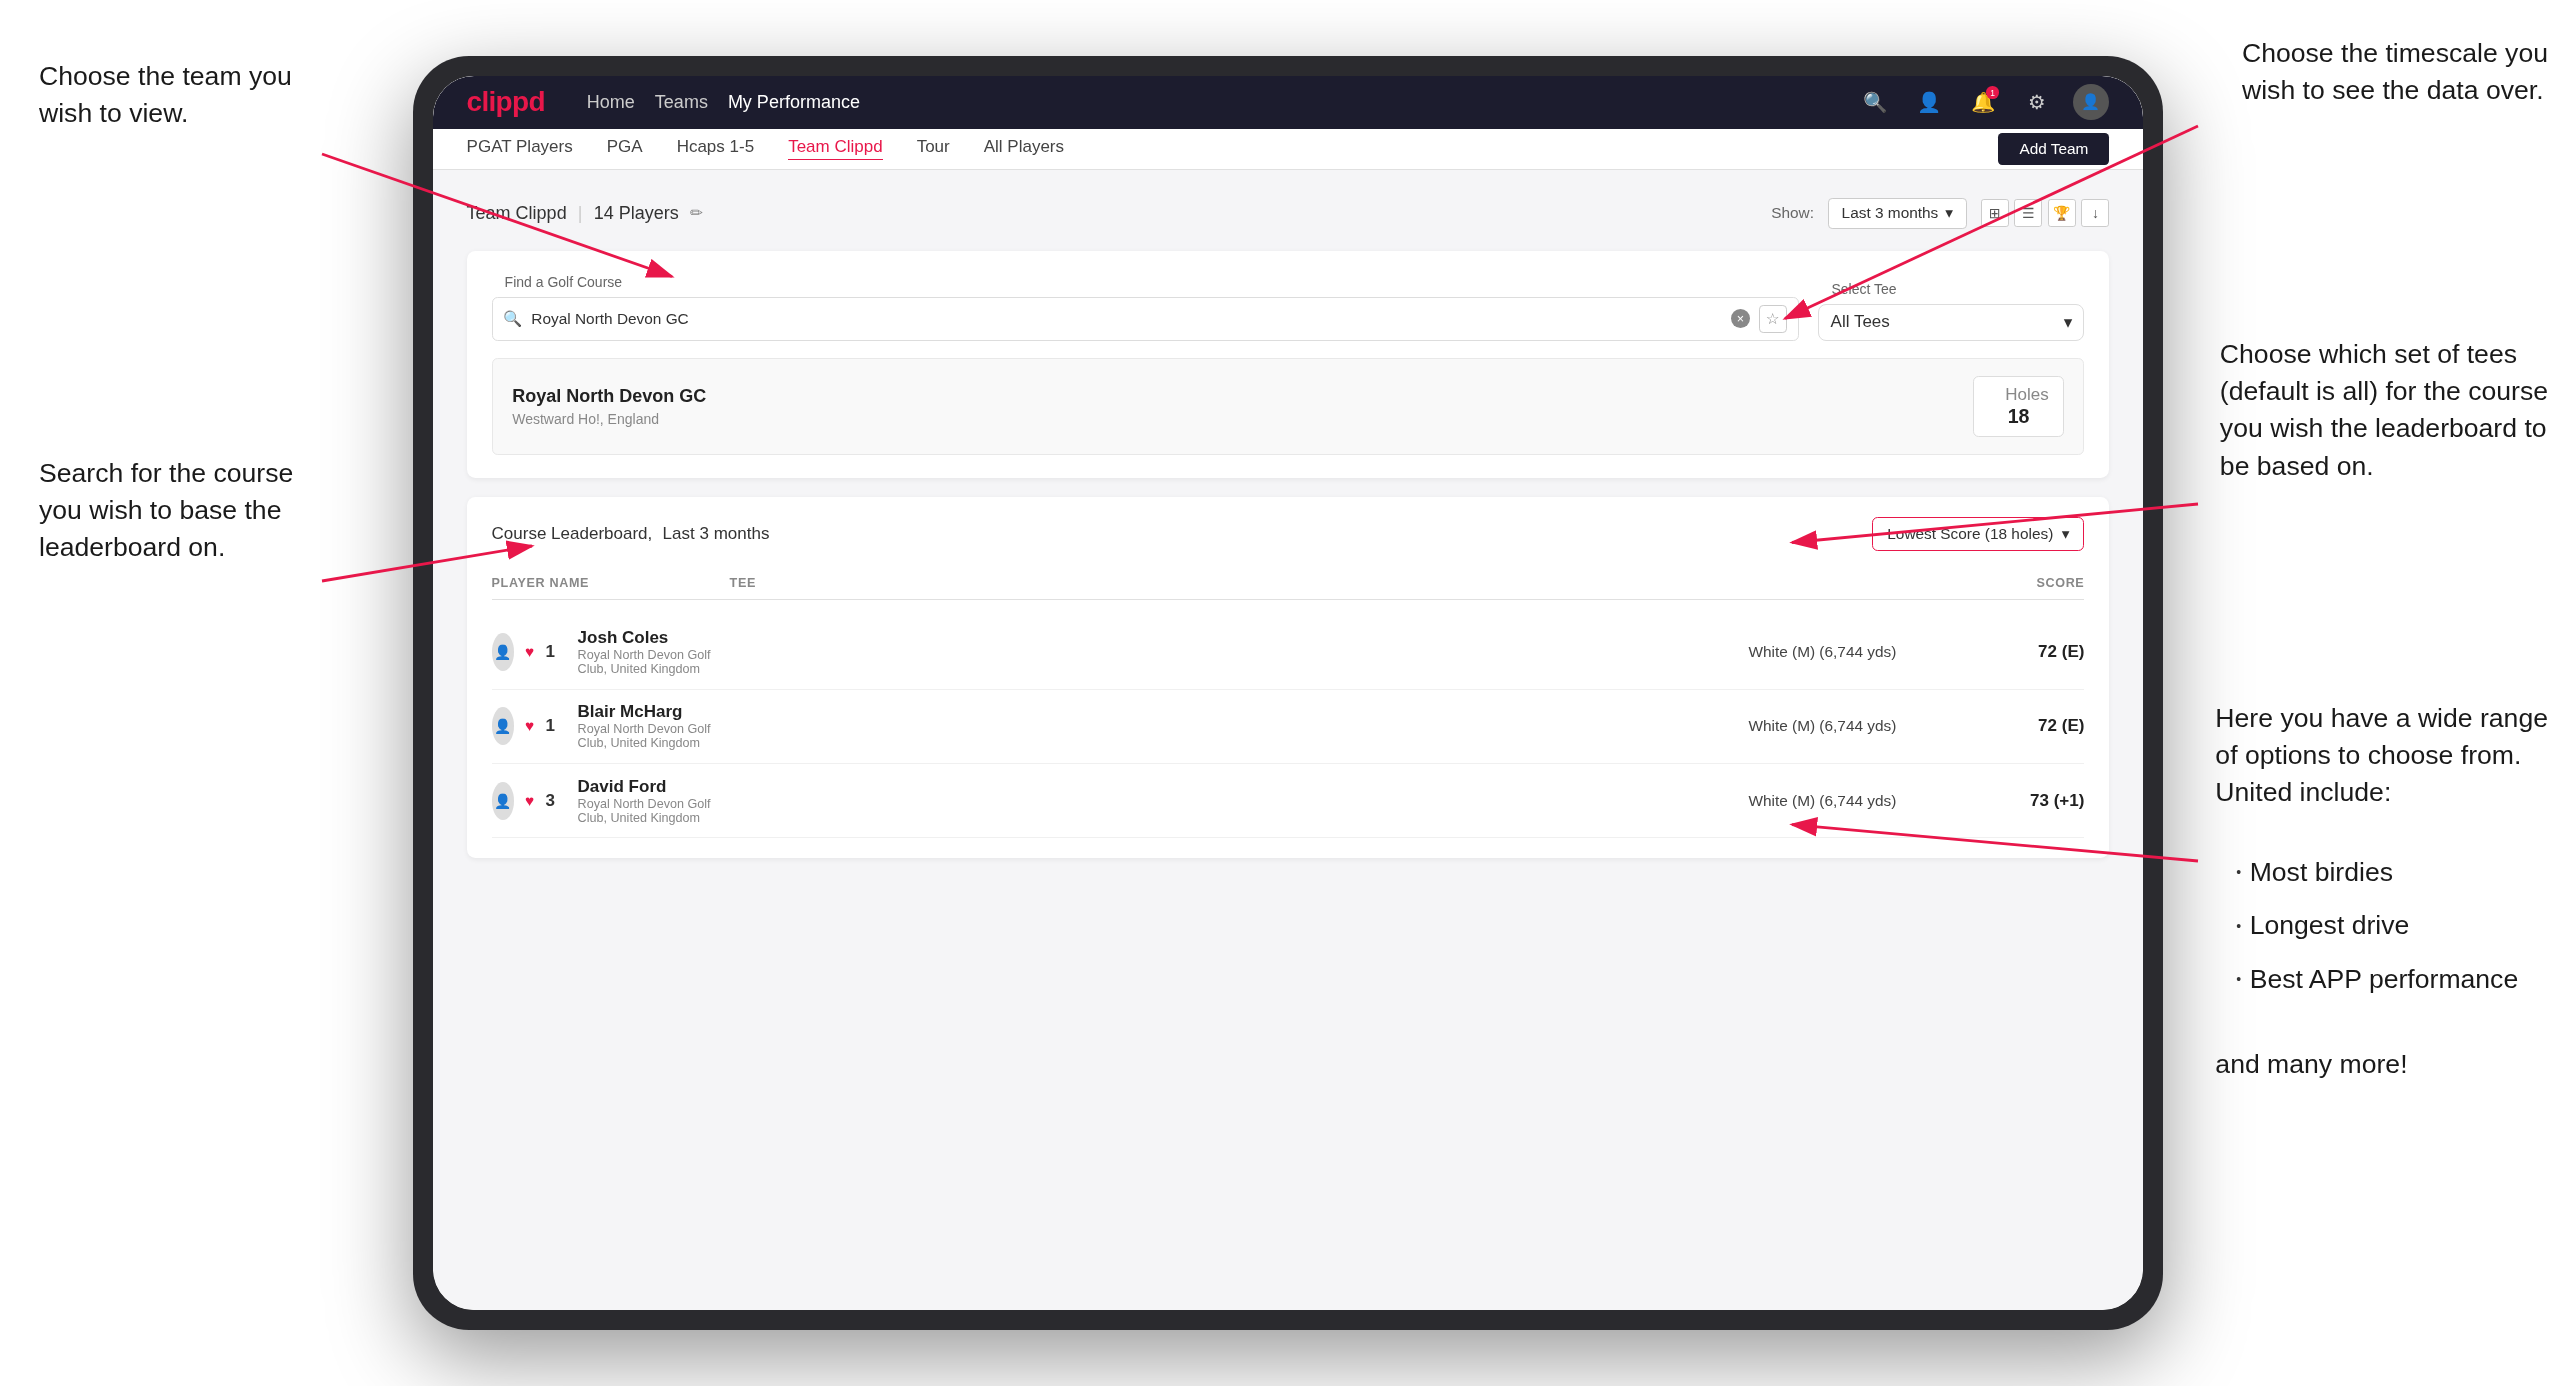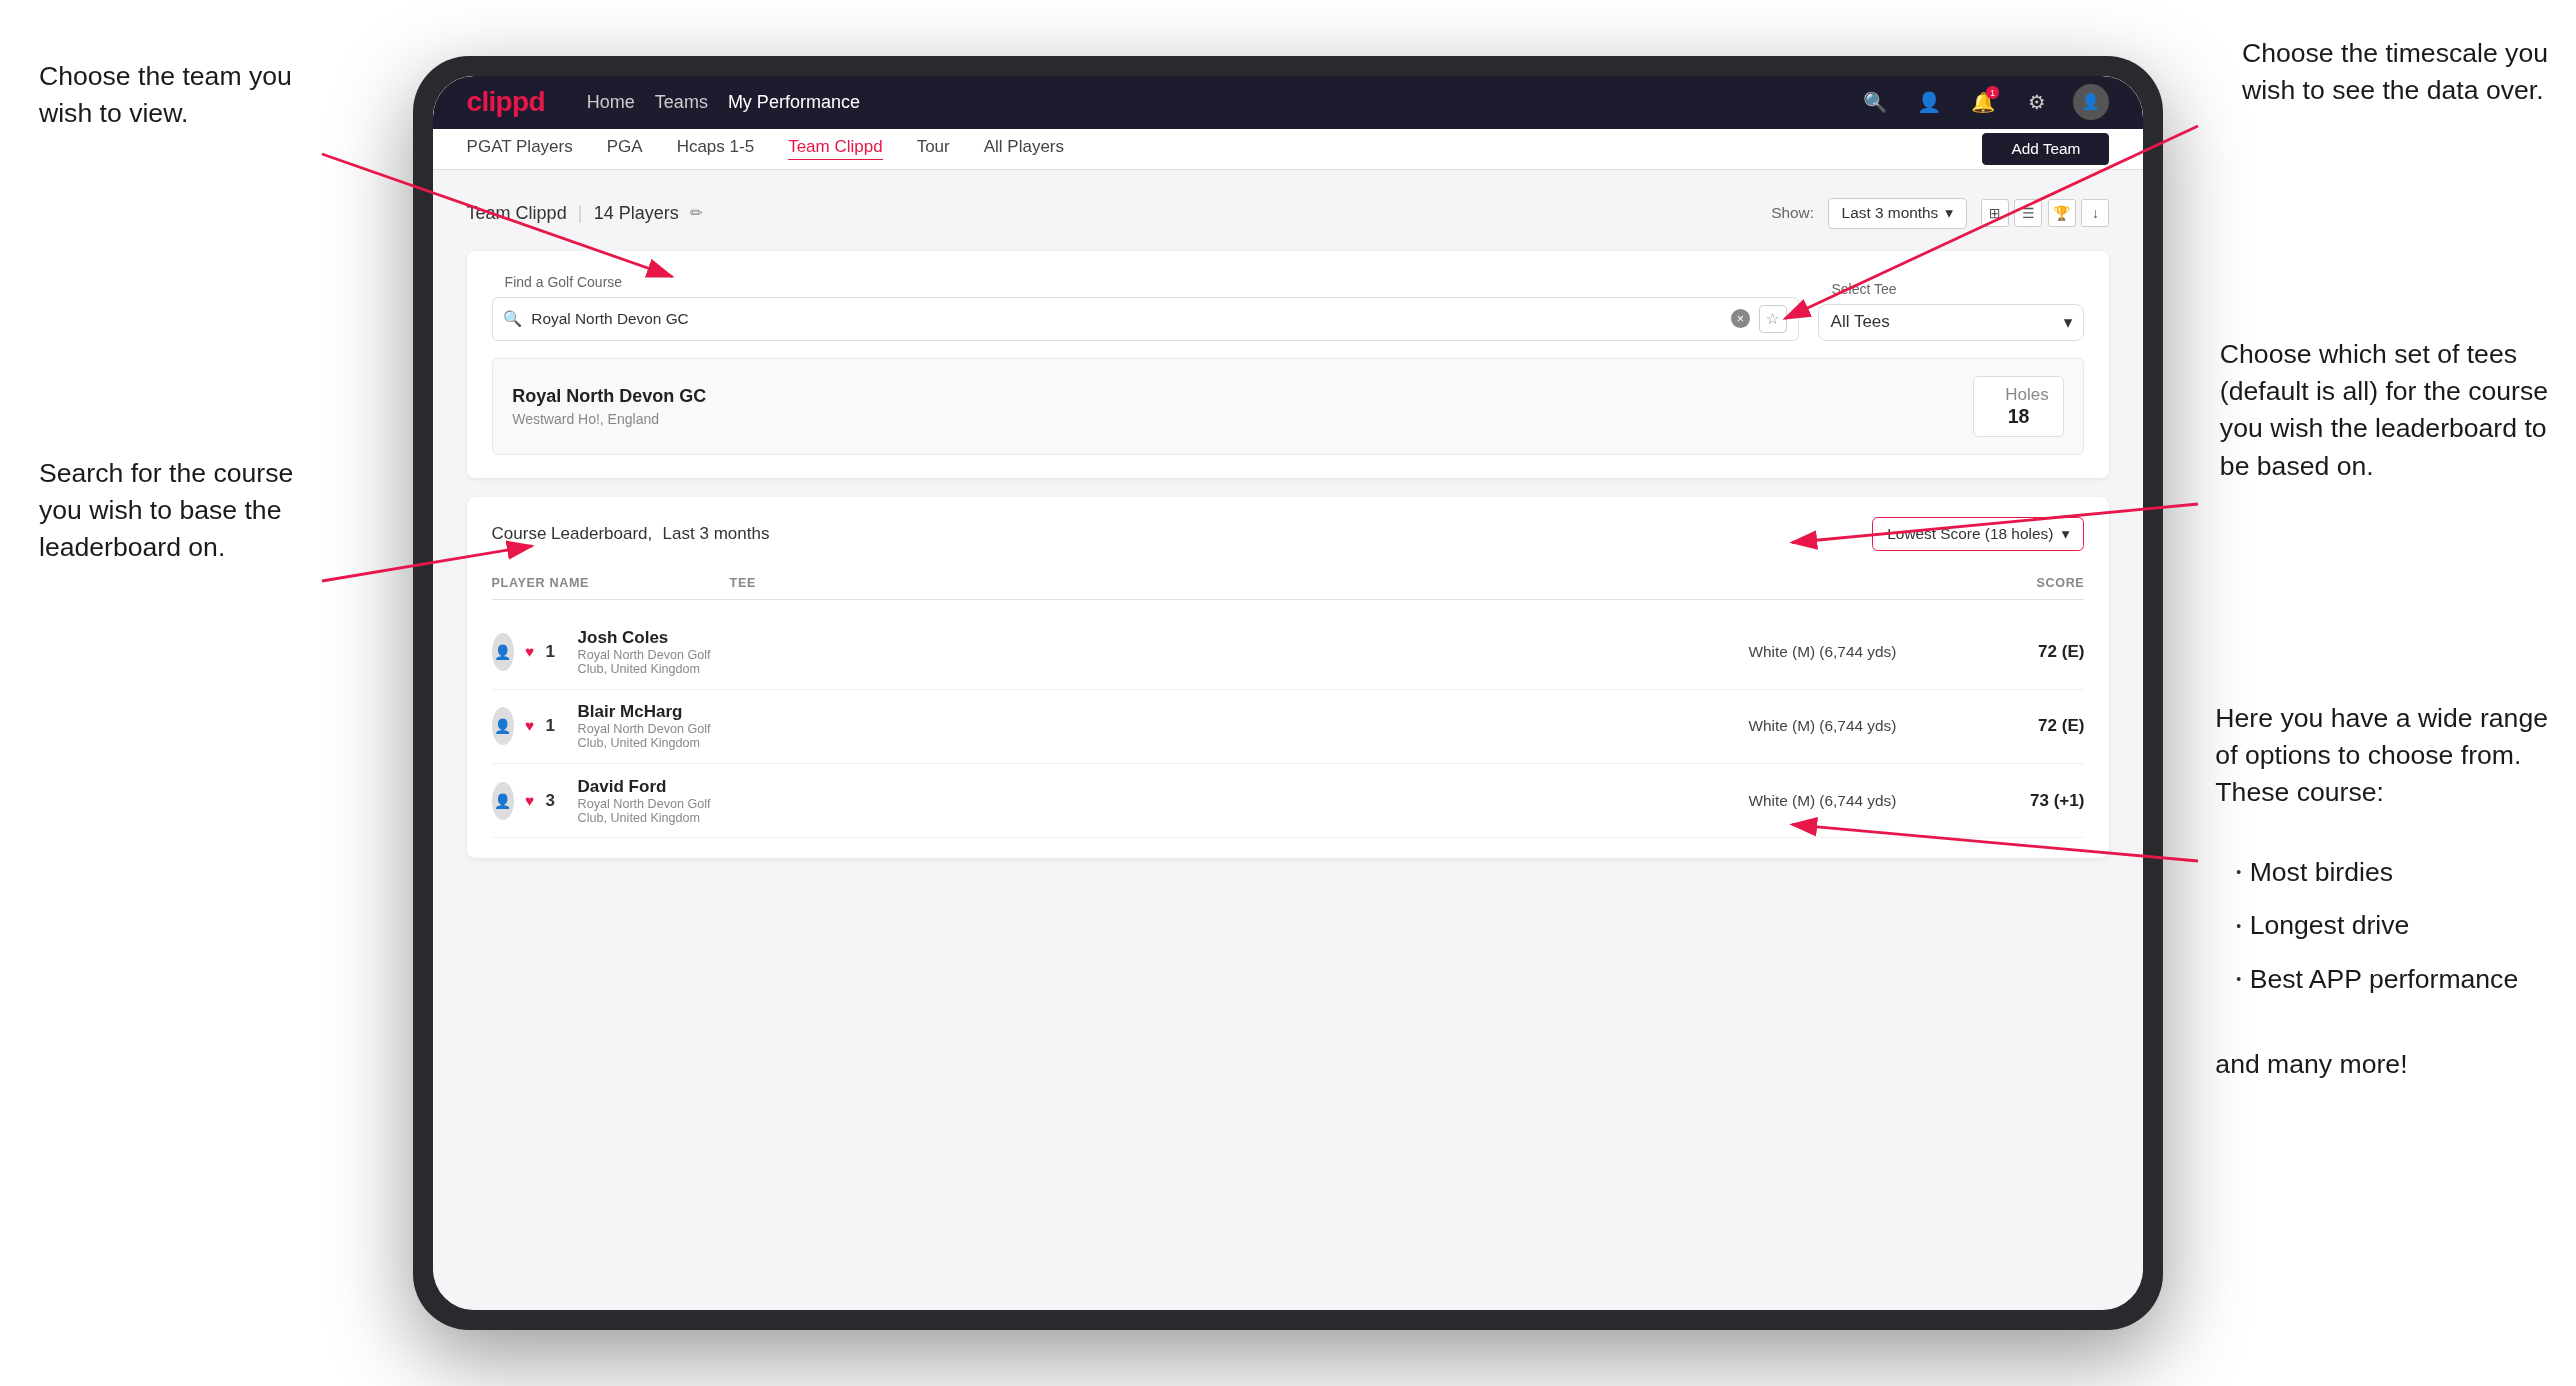--- a/index.html
+++ b/index.html
@@ -155,21 +155,21 @@
     .sub-nav-link.active {
       color: #e8174a;
       border-bottom: 1.4px solid #e8174a;
     }
 
     .add-team-btn {
       margin-left: auto;
       background: #1c1c2e;
       color: white;
       font-size: 15.4px;
-      padding: 7px 29px;
+      padding: 7px 21px;
       border-radius: 4.2px;
       cursor: pointer;
       border: none;
     }
 
     
     .content-area {
       padding: 28px 34px;
       background: #f5f5f7;
       flex: 1;
@@ -682,21 +682,21 @@
 <div class="annotation" style="right: 28px; top: 336px; max-width: 434px; text-align: left;">
   <span>Choose which set of tees</span><br>
   <span>(default is all) for the course</span><br>
   <span>you wish the leaderboard to</span><br>
   <span>be based on.</span>
 </div>
 
 <div class="annotation" style="right: 28px; top: 700px; max-width: 434px; text-align: left;">
   <span>Here you have a wide range</span><br>
   <span>of options to choose from.</span><br>
-  <span>These course:</span><br>
+  <span>United include:</span><br>
   <br>
   <div id="bullets" style="margin-left: 21px; line-height: 1.8;">
       <div style="display: flex; align-items: center; gap: 8.4px; margin-bottom: 5.6px; font-size: 26.6px;">
         <span style="color:#333; font-size:14px;">•</span>
         <span>Most birdies</span>
       </div>
       <div style="display: flex; align-items: center; gap: 8.4px; margin-bottom: 5.6px; font-size: 26.6px;">
         <span style="color:#333; font-size:14px;">•</span>
         <span>Longest drive</span>
       </div>

